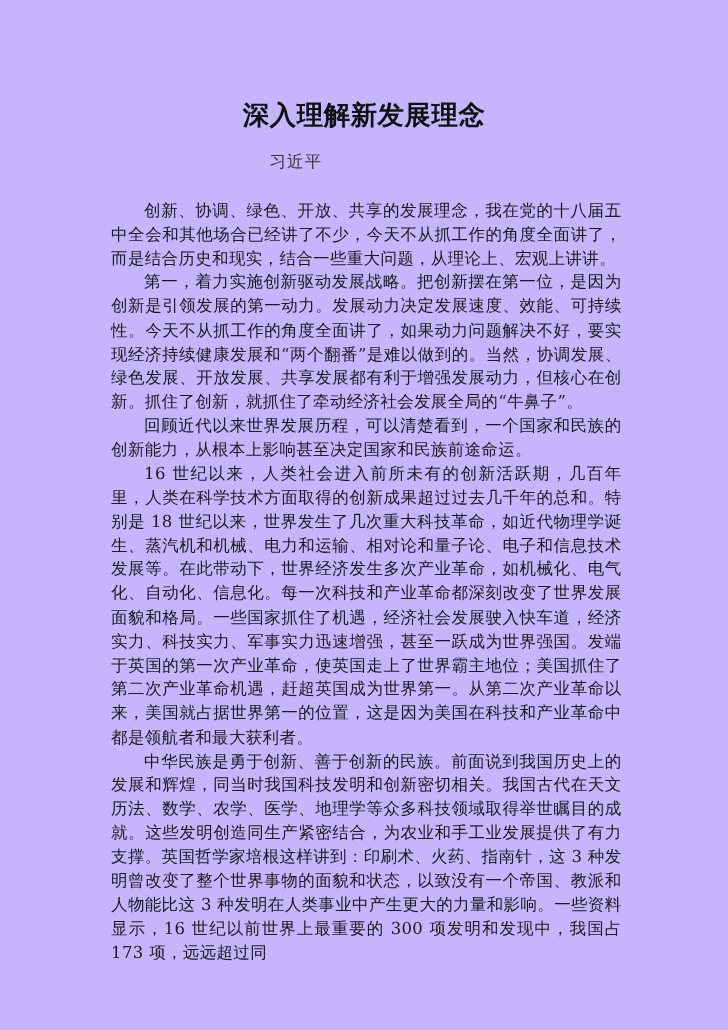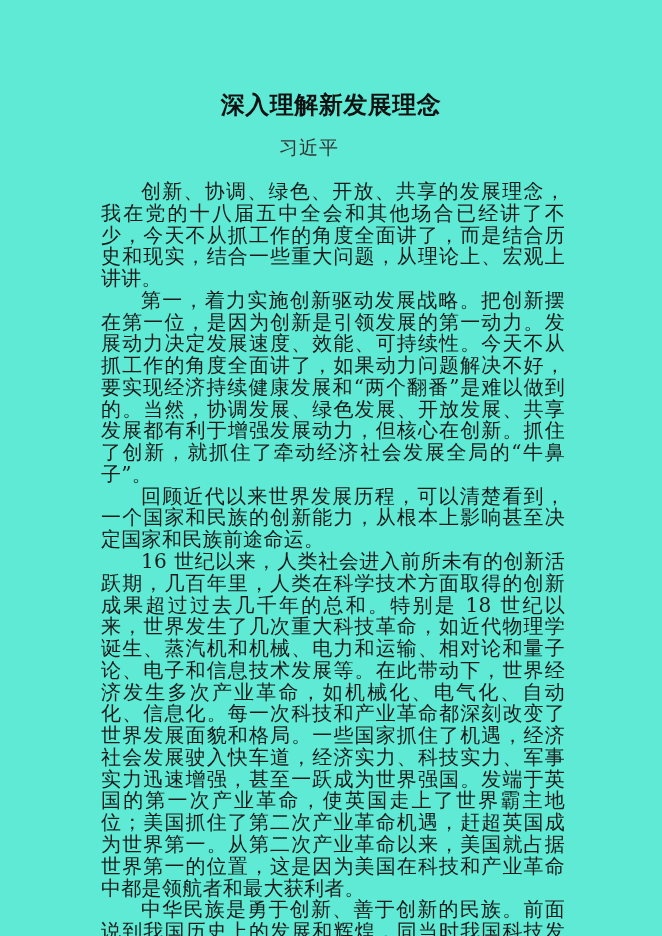--- a/index.html
+++ b/index.html
@@ -12,55 +12,54 @@
     height: 936px;
     position: relative;
     overflow: hidden;
     font-family: "DejaVu Serif", "Liberation Serif", serif;
     color: #1a1a1a;
   }
   .page {
     position: absolute;
     left: 0; top: 0;
     width: 662px; height: 936px;
-    background: #5eead4;
+    background: #c4b5fd;
   }
   .title {
     position: absolute;
     left: 0; width: 662px;
     top: 90px;
     text-align: center;
     font-family: "DejaVu Sans", "Liberation Sans", sans-serif;
     font-weight: bold;
     font-size: 24px;
     line-height: 30px;
     letter-spacing: 0.5px;
     color: #111111;
     margin: 0;
   }
   .author {
     position: absolute;
     left: 0; width: 538px;
     top: 137px;
     text-align: center;
-    font-size: 19px;
+    font-size: 15px;
     line-height: 20px;
     color: #333333;
     letter-spacing: 1px;
-    margin-left: 40px;
   }
   .body-text {
     position: absolute;
     left: 101px;
     top: 181px;
     width: 464px;
   }
   .para {
     margin: 0;
-    font-size: 20px;
+    font-size: 15px;
     line-height: 21.77px;
     text-indent: 2em;
     text-align: justify;
     text-justify: inter-character;
     color: #1a1a1a;
     letter-spacing: 0.3px;
   }
 </style>
 </head>
 <body>

